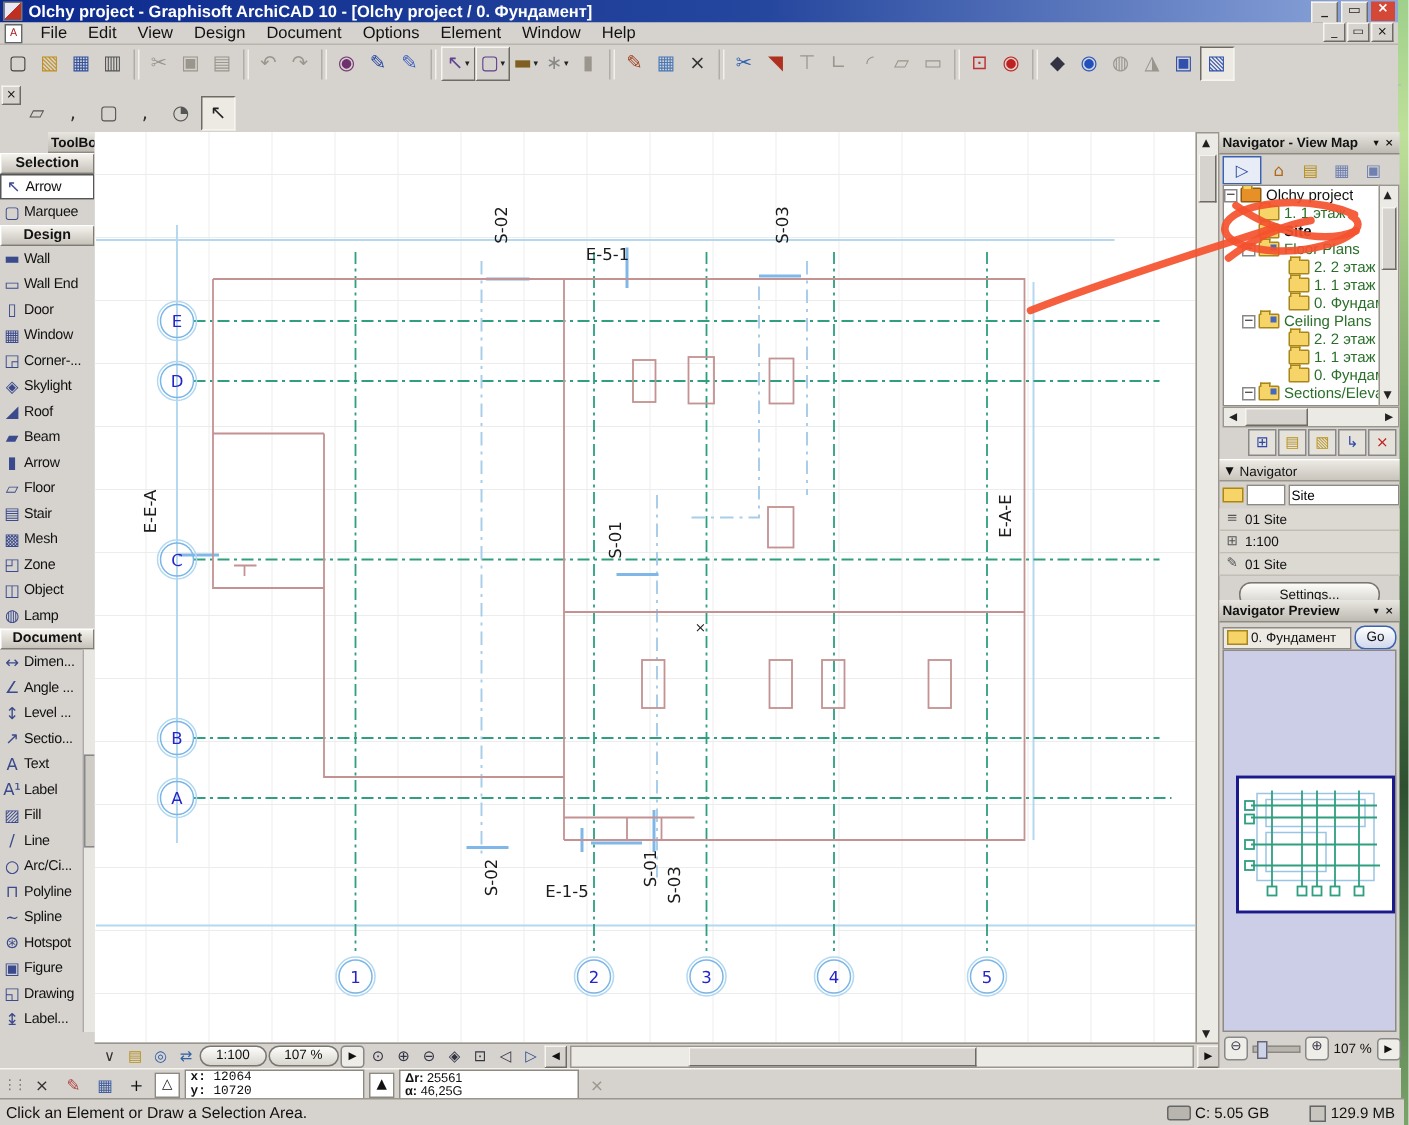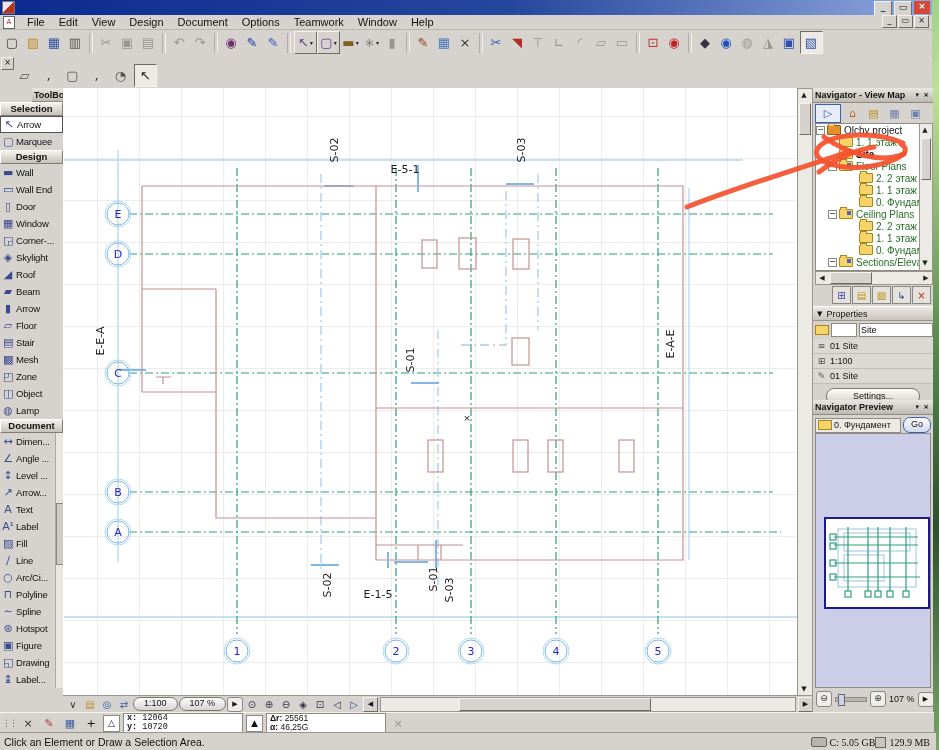--- a/index.html
+++ b/index.html
@@ -115,38 +115,39 @@
   .grip{color:#777;font-size:9px;letter-spacing:-2px;}
   .coordico{width:18px;height:16px;display:inline-flex;align-items:center;justify-content:center;font-size:11px;color:#333;}
   .dbtn{width:15px;height:15px;border:1px solid #8e8a82;background:#fff;font-size:9px;line-height:14px;text-align:center;}
   .cfield{height:18px;background:#fff;border:1px solid #8e8a82;font-size:8.5px;line-height:9px;padding:0 3px;display:flex;flex-direction:column;justify-content:center;}
   .cfield b{font-weight:bold;}
   .xyfield{width:112px;font-family:Liberation Mono, monospace;}
   .rafield{width:112px;}
   .zfield{width:138px;position:relative;}
   .zmenu{position:absolute;right:1px;bottom:1px;width:12px;height:8px;border:1px solid #888;font-size:5px;line-height:6px;text-align:center;background:#e8e6e0;}
   .statusbar{position:absolute;left:0;top:732px;width:932px;height:18px;background:#d6d3ce;border-top:1px solid #9a968e;display:flex;align-items:center;font-size:10.5px;padding-left:4px;}
-  .statusright{position:absolute;right:6px;display:flex;align-items:flex-start;gap:0;font-size:10px;font-family:Liberation Serif, serif;}
+  .statusright{position:absolute;right:6px;display:flex;align-items:flex-start;gap:27px;font-size:10px;}
   .diskico{width:14px;height:8px;background:#b8b4ae;border:1px solid #666;border-radius:2px;}
   .memico{width:9px;height:9px;background:#c8c4be;border:1px solid #666;}
   
   .anno{position:absolute;left:0;top:0;z-index:99;pointer-events:none;}
   .anno path{fill:none;stroke:#f4512e;stroke-width:5;stroke-linecap:round;opacity:.92;}
   
   text.slabel{font:11px "DejaVu Sans",sans-serif;fill:#1c1c1c;}
   text.blabel{font:11px "DejaVu Sans",sans-serif;fill:#2525c8;}
   text.xmark{font:9px "DejaVu Sans",sans-serif;fill:#222;}
 </style>
 </head>
 <body>
 
 <div class="app">
 
   <div class="titlebar">
     <span class="appicon"></span>
+    <span>Olchy project - Graphisoft ArchiCAD 10 - [Olchy project / 0. Фундамент]</span>
     <span class="winbtns">
       <span class="wbtn raised g">_</span>
       <span class="wbtn raised g">▭</span>
       <span class="wbtn close g">×</span>
     </span>
   </div>
 
   <div class="menubar">
     <span class="menuicon g">A</span>
 
@@ -155,21 +156,21 @@
       <span class="menu-item">Edit</span>
 
       <span class="menu-item">View</span>
 
       <span class="menu-item">Design</span>
 
       <span class="menu-item">Document</span>
 
       <span class="menu-item">Options</span>
 
-      <span class="menu-item">Teamwork</span>
+      <span class="menu-item">Element</span>
 
       <span class="menu-item">Window</span>
 
       <span class="menu-item">Help</span>
 
     <span class="mdibtns">
       <span class="mdibtn raised g">_</span>
       <span class="mdibtn raised g">▭</span>
       <span class="mdibtn raised g">×</span>
     </span>
@@ -532,21 +533,21 @@
           <span>Angle ...</span>
         </div>
 
         <div class="tool">
           <span class="tglyph g">↕</span>
           <span>Level ...</span>
         </div>
 
         <div class="tool">
           <span class="tglyph g">↗</span>
-          <span>Arrow...</span>
+          <span>Sectio...</span>
         </div>
 
         <div class="tool">
           <span class="tglyph g">A</span>
           <span>Text</span>
         </div>
 
         <div class="tool">
           <span class="tglyph g">A¹</span>
           <span>Label</span>
@@ -906,21 +907,21 @@
 
         <span class="nbtn">
           <span class="g" style="color: rgb(192, 32, 32);">×</span>
         </span>
 
     </div>
 
     <div class="props">
       <div class="prophdr">
         <span class="g" style="font-size:7px;">▼</span>
-        <span>Properties</span>
+        <span>Navigator</span>
       </div>
       <div class="namerow">
         <span class="fico"></span>
         <input class="idinput" value="" style="">
         <input class="nameinput" value="Site" style="">
       </div>
 
         <div class="proprow">
           <span class="pglyph g">≡</span>
           <span>01 Site</span>

